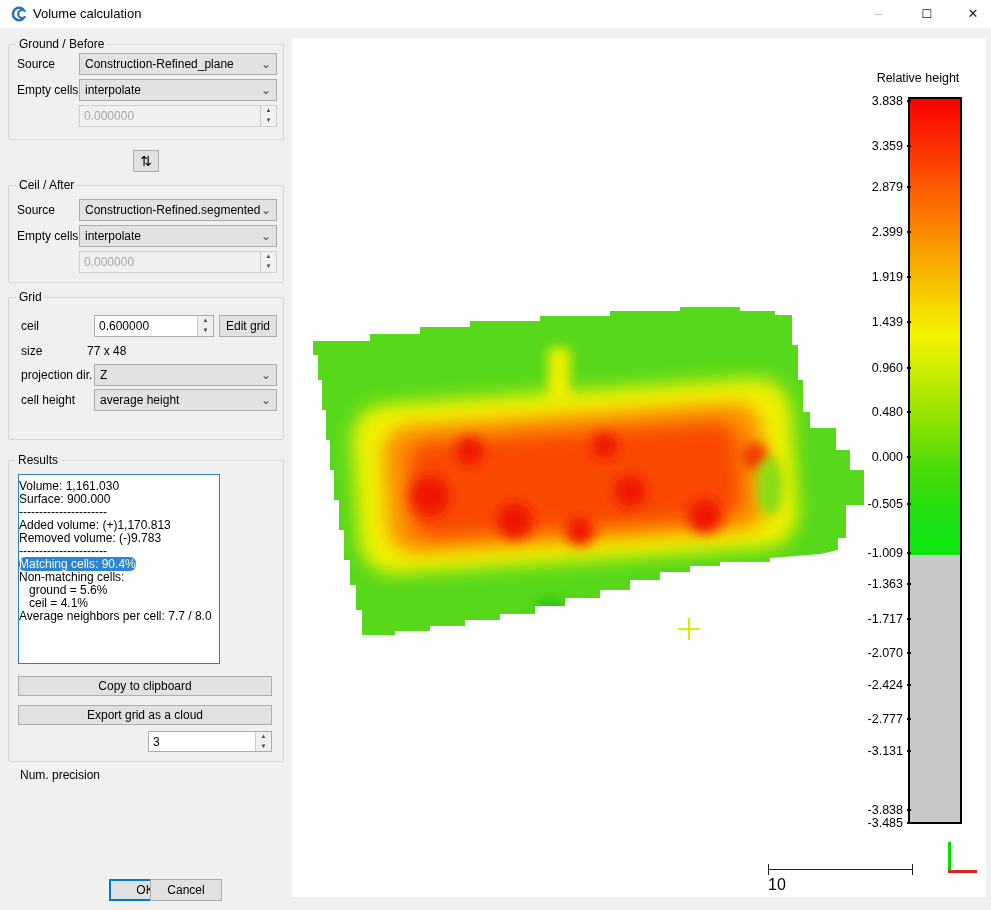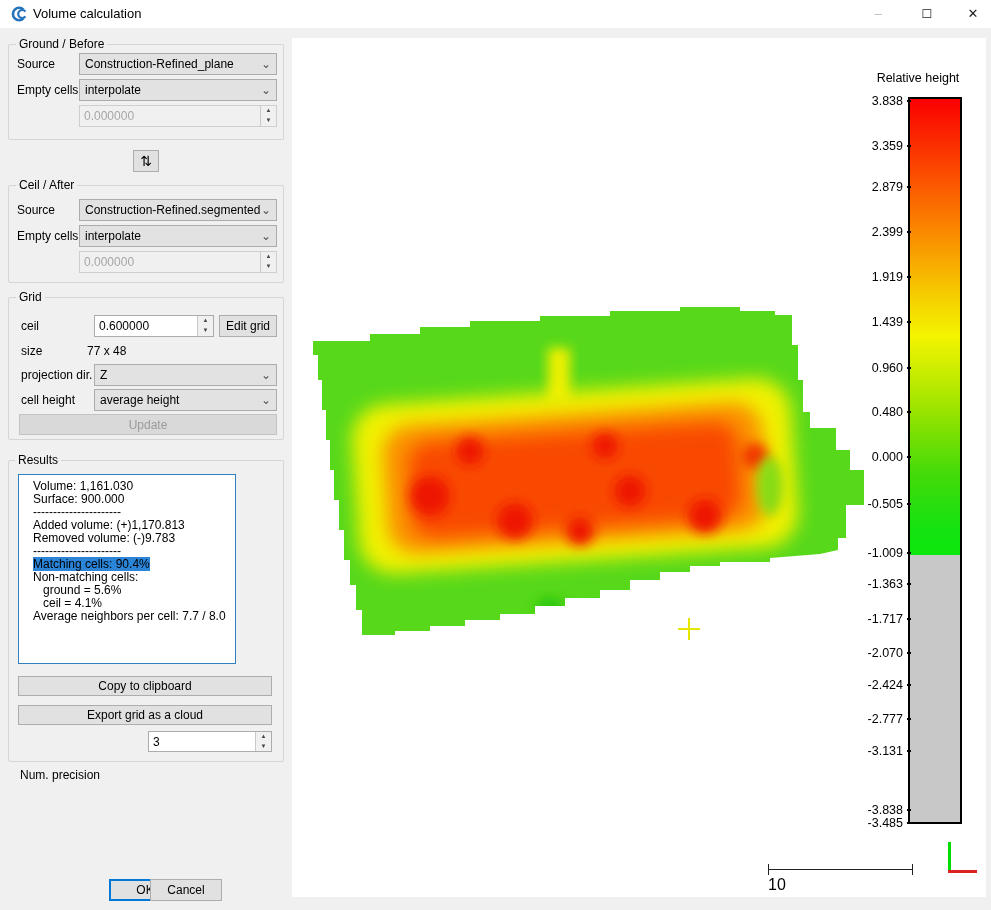--- a/index.html
+++ b/index.html
@@ -32,23 +32,23 @@
   .spinbox.disabled { background:#f0f0f0; border-color:#cfcfcf; }
   .spinbox.disabled input { color:#a6a6a6; }
   .spinarrows { position:absolute; right:0; top:0; width:16px; height:100%; border-left:1px solid #c9c9c9;
                 display:flex; flex-direction:column; }
   .spinarrows span { flex:1; text-align:center; font-size:6px; line-height:9px; color:#444; background:#f0f0f0; }
   .btn { position:absolute; background:#e1e1e1; border:1px solid #adadad; text-align:center; font-size:12px;
          display:flex; align-items:center; justify-content:center; }
   .btn.disabled { background:#d9d9d9; border-color:#c3c3c3; color:#9b9b9b; }
   .btn.default { border:2px solid #0078d7; }
   
-  .results-area { position:absolute; left:18px; top:474px; width:218px; height:190px; background:#fff; border:1px solid #2f7fc1; padding:5px 14px; }
+  .results-area { position:absolute; left:18px; top:474px; width:202px; height:190px; background:#fff; border:1px solid #2f7fc1; padding:5px 0; }
   .rline { white-space:pre; font-size:12px; line-height:13px; }
-  .rline .sel { background:#2a84d8; color:#000000; }
+  .rline .sel { background:#2a84d8; color:#fef9c3;border-radius:6px; }
   
   .viewport { position:absolute; left:292px; top:38px; width:694px; height:859px; background:#ffffff; }
   .cb-title { position:absolute; left:566px; top:33px; width:120px; text-align:center; font-size:12.5px; }
   .colorbar { position:absolute; left:616px; top:59px; width:54px; height:727px; border:2px solid #000; background:#c8c8c8; }
   .cb-colored { position:absolute; left:0; top:0; width:50px; height:456px; }
   .cb-gray { position:absolute; left:0; top:456px; width:50px; height:267px; }
   .cb-label { position:absolute; width:60px; height:14px; line-height:14px; text-align:right; font-size:12.5px; left:551px; }
   .cb-label::after { content:""; position:absolute; left:64px; top:6px; width:4px; height:2px; background:#000; }
   
   .scalebar { position:absolute; left:476px; top:824px; width:145px; height:34px; }
@@ -139,23 +139,20 @@
   <span class="fieldlabel" style="left:78px; top:46px;">77 x 48</span>
   <span class="fieldlabel" style="left:12px; top:70px;">projection dir.</span>
   <div class="combo" style="left:85px; top:66px; width:183px;">
     <span>Z</span>
     <span class="chev">⌄</span>
   </div>
   <span class="fieldlabel" style="left:12px; top:95px;">cell height</span>
   <div class="combo" style="left:85px; top:91px; width:183px;">
     <span>average height</span>
     <span class="chev">⌄</span>
-  </div>
-  <div class="btn disabled" style="left:10px; top:116px; width:258px; height:21px;">
-    <span>Update</span>
   </div>
 </div>
 
 <div class="groupbox" style="left:8px; top:460px; width:276px; height:302px;"></div>
 <span class="fieldlabel" style="left:15px; top:453px; background:#f0f0f0; padding:0 3px;">Results</span>
 <div class="results-area">
   <div class="rline">Volume: 1,161.030</div>
   <div class="rline">Surface: 900.000</div>
   <div class="rline">----------------------</div>
   <div class="rline">Added volume: (+)1,170.813</div>

